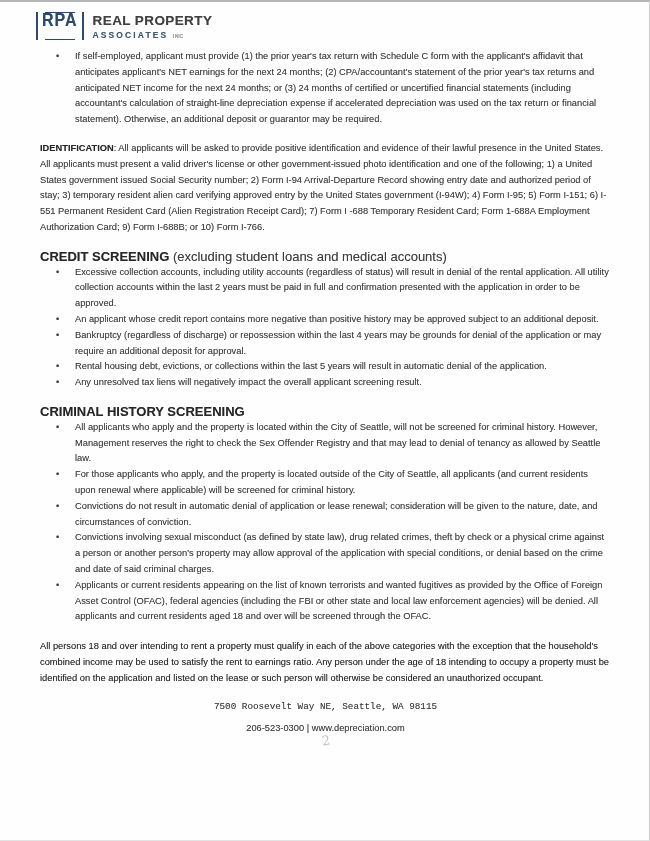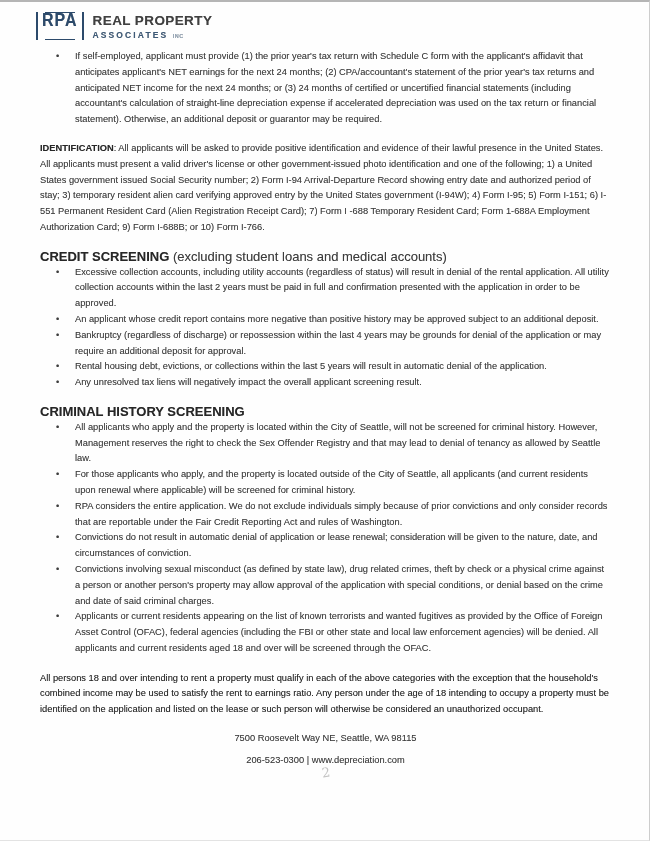--- a/index.html
+++ b/index.html
@@ -43,21 +43,21 @@
   ul.bullets { list-style:none; padding-left:35px; }
   ul.bullets li { position:relative; }
   ul.bullets li::before { content:"\2022"; position:absolute; left:-19px; top:0; color:#3d3d3d; }
   .para { margin-top:13px; }
   .lead { font-weight:bold; color:#272727; }
   .sec-heading { font-size:13px; font-weight:bold; color:#272727; margin-top:13px; }
   .sec-heading .note { font-weight:normal; color:#3d3d3d; }
   .closing { font-weight:normal; color:#242424; margin-top:14px; }
   
   .footer { text-align:center; margin-top:13px; font-size:9.3px; position:relative; }
-  .footer .addr { margin-bottom:6px; }
+  .footer .addr { margin-bottom:6px;font-family:Liberation Mono, monospace; }
   .pagenum {
     color:#c3c3c3; font-size:13px; font-family:"DejaVu Serif", serif;
     width:14px; margin:-4px auto 0 auto;
     transform:rotate(-8deg);
     text-shadow:none;
   }
 </style>
 </head>
 <body>
 
@@ -92,21 +92,20 @@
         <li>Rental housing debt, evictions, or collections within the last 5 years will result in automatic denial of the application.</li>
         <li>Any unresolved tax liens will negatively impact the overall applicant screening result.</li>
       </ul>
     </div>
 
     <div>
       <div class="sec-heading">CRIMINAL HISTORY SCREENING</div>
       <ul class="bullets">
         <li>All applicants who apply and the property is located within the City of Seattle, will not be screened for criminal history. However, Management reserves the right to check the Sex Offender Registry and that may lead to denial of tenancy as allowed by Seattle law.</li>
         <li>For those applicants who apply, and the property is located outside of the City of Seattle, all applicants (and current residents upon renewal where applicable) will be screened for criminal history.</li>
-        <li>RPA considers the entire application. We do not exclude individuals simply because of prior convictions and only consider records that are reportable under the Fair Credit Reporting Act and rules of Washington.</li>
         <li>Convictions do not result in automatic denial of application or lease renewal; consideration will be given to the nature, date, and circumstances of conviction.</li>
         <li>Convictions involving sexual misconduct (as defined by state law), drug related crimes, theft by check or a physical crime against a person or another person's property may allow approval of the application with special conditions, or denial based on the crime and date of said criminal charges.</li>
         <li>Applicants or current residents appearing on the list of known terrorists and wanted fugitives as provided by the Office of Foreign Asset Control (OFAC), federal agencies (including the FBI or other state and local law enforcement agencies) will be denied. All applicants and current residents aged 18 and over will be screened through the OFAC.</li>
       </ul>
     </div>
 
     <p class="closing">All persons 18 and over intending to rent a property must qualify in each of the above categories with the exception that the household's combined income may be used to satisfy the rent to earnings ratio. Any person under the age of 18 intending to occupy a property must be identified on the application and listed on the lease or such person will otherwise be considered an unauthorized occupant.</p>
 
     <div class="footer">
       <div class="addr">7500 Roosevelt Way NE, Seattle, WA 98115</div>

